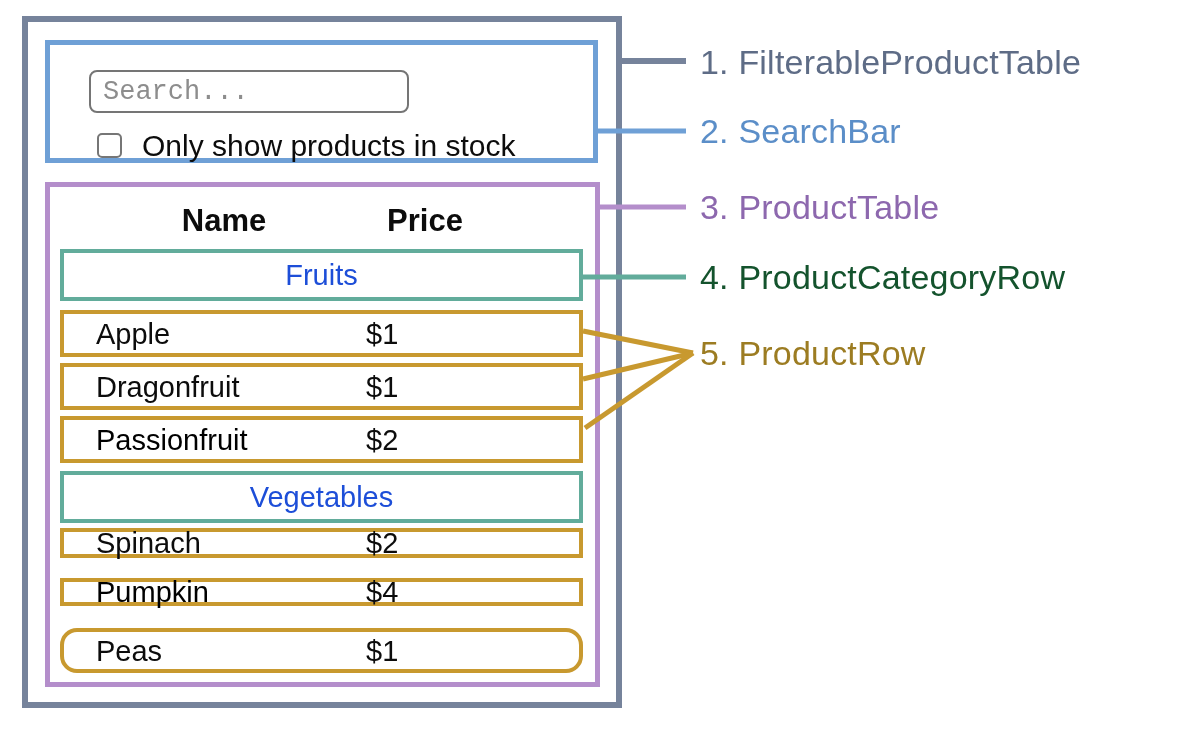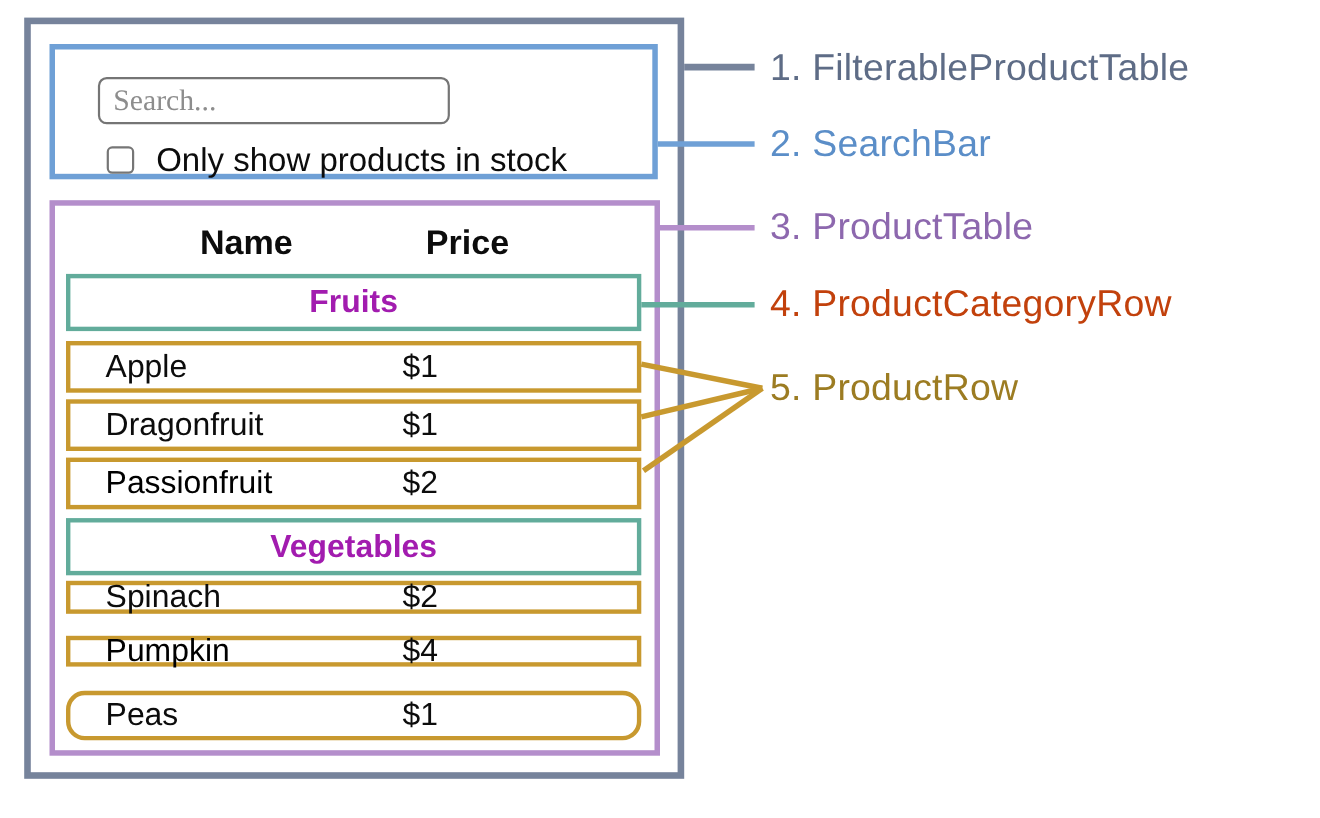--- a/index.html
+++ b/index.html
@@ -9,21 +9,21 @@
 
   .abs { position:absolute; }
 
   
   .outer-box { left:22px; top:16px; width:600px; height:692px; border:6px solid #76839b; background:#fff; }
   .searchbar-box { left:45px; top:40px; width:553px; height:123px; border:5px solid #6fa0d6; background:#fff; }
   .product-table-box { left:45px; top:182px; width:555px; height:505px; border:5px solid #b48ecb; background:#fff; }
 
   
   .search-input { left:89px; top:70px; width:320px; height:43px; border:2px solid #757575; border-radius:8px;
-                  font-family:Liberation Serif, serif; font-size:27px; color:#333; padding:16px 12px; outline:none; }
+                  font-family:Liberation Mono, monospace; font-size:27px; color:#333; padding:16px 12px; outline:none; }
   .search-input::placeholder { color:#8d8d8d; opacity:1; }
   .stock-checkbox { left:97px; top:133px; width:25px; height:25px; -webkit-appearance:none; appearance:none;
                     border:2px solid #767676; border-radius:5px; background:#fff; cursor:pointer; }
   .stock-label { left:142px; top:146px; transform:translateY(-50%); font-size:30px; color:#0c0c0c; white-space:nowrap; }
 
   
   .th { font-size:31px; font-weight:700; color:#0c0c0c; transform:translate(-50%,-50%); white-space:nowrap; }
   .th-name { left:224px; top:221px; }
   .th-price { left:425px; top:221px; }
 
@@ -32,32 +32,32 @@
   .cat-row { border:4px solid #62ac9b; display:flex; align-items:center; justify-content:center; }
   .prod-row { border:4px solid #c8992f; }
   .cat-fruits { top:249px; height:52px; }
   .row-apple { top:310px; height:47px; }
   .row-dragonfruit { top:363px; height:47px; }
   .row-passionfruit { top:416px; height:47px; }
   .cat-vegetables { top:471px; height:52px; }
   .row-spinach { top:528px; height:30px; }
   .row-pumpkin { top:578px; height:28px; }
   .row-peas { top:628px; height:45px;border-radius:17px; }
-  .cat-text { font-size:29px; font-weight:700; color:#a21caf; }
+  .cat-text { font-size:29px; font-weight:400; color:#1d4ed8; }
   .cell { position:absolute; top:50%; transform:translateY(-50%); font-size:29px; color:#0c0c0c; white-space:nowrap; }
   .cell.name { left:32px; }
   .cell.price { left:302px; }
   .oos { color:#000000; }
 
   
   .legend-item { left:700px; transform:translateY(-50%); font-size:34px; font-weight:500; letter-spacing:0.2px; white-space:nowrap; }
   .li-1 { top:62px;  color:#5e6c86; }
   .li-2 { top:131px; color:#5b8ec8; }
   .li-3 { top:207px; color:#8d68ae; }
-  .li-4 { top:277px; color:#c2410c; }
+  .li-4 { top:277px; color:#14532d; }
   .li-5 { top:353px; color:#9c7c22; }
 
   .connectors { left:0; top:0; width:1200px; height:744px; pointer-events:none; }
 </style>
 </head>
 <body>
 
 <div class="canvas">
 
   <div class="abs outer-box"></div>

